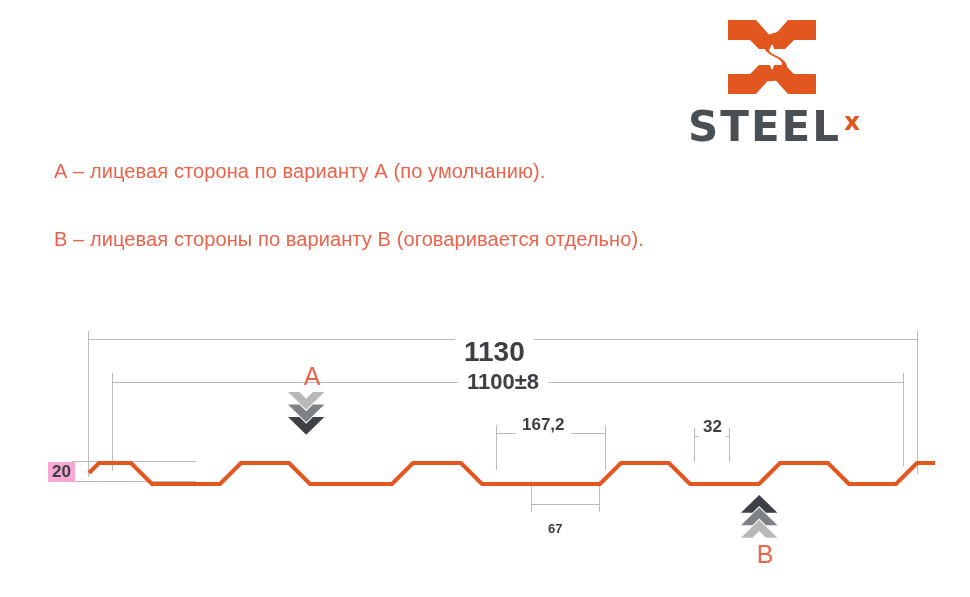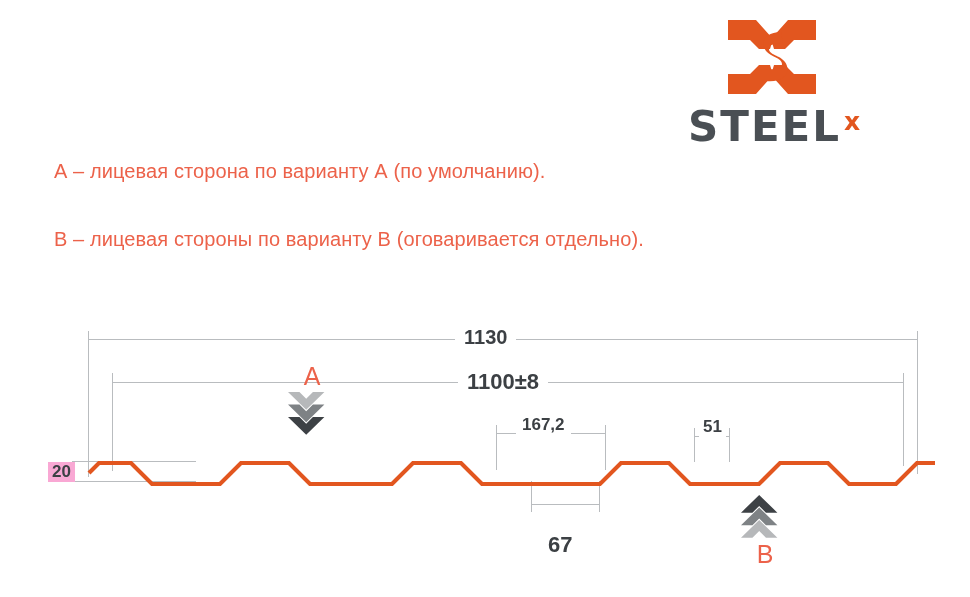--- a/index.html
+++ b/index.html
@@ -83,22 +83,22 @@
 
   .dim-text {
     position: absolute;
     font-family: "Liberation Sans", sans-serif;
     font-weight: bold;
     color: #3c4044;
     white-space: nowrap;
     text-align: center;
   }
   #dim-1130 {
-    left: 455px; top: 326px;
-    font-size: 20px;
+    left: 455px; top: 336px;
+    font-size: 28px;
     background: #ffffff;
     padding: 0 9px;
   }
   #dim-1100 {
     left: 458px; top: 369px;
     font-size: 22px;
     background: #ffffff;
     padding: 0 9px;
   }
   #dim-1375 {
@@ -107,22 +107,22 @@
     background: #ffffff;
     padding: 0 6px;
   }
   #dim-32 {
     left: 699px; top: 417px;
     font-size: 17px;
     background: #ffffff;
     padding: 0 4px;
   }
   #dim-67 {
-    left: 543px; top: 532px;
-    font-size: 22px;
+    left: 543px; top: 521px;
+    font-size: 13px;
     background: #ffffff;
     padding: 0 5px;
   }
   #dim-20 {
     left: 48px; top: 462px;
     font-size: 17px;
     background: #f9a8d4;
     padding: 0 4px;
   }
 
@@ -239,20 +239,20 @@
       <path d="M0,34 L22,34 L35,21 L48,34 L70,34 L35,0 Z" fill="#3d4145" transform="scale(0.52)"></path>
       <path d="M0,34 L22,34 L35,21 L48,34 L70,34 L35,0 Z" fill="#7e8285" transform="translate(0,12.5) scale(0.52)"></path>
       <path d="M0,34 L22,34 L35,21 L48,34 L70,34 L35,0 Z" fill="#b6b8ba" transform="translate(0,25) scale(0.52)"></path>
     </g>
   </svg>
 
   
   <div class="dim-text" id="dim-1130">1130</div>
   <div class="dim-text" id="dim-1100">1100±8</div>
   <div class="dim-text" id="dim-1375">167,2</div>
-  <div class="dim-text" id="dim-32">51</div>
+  <div class="dim-text" id="dim-32">32</div>
   <div class="dim-text" id="dim-67">67</div>
   <div class="dim-text" id="dim-20">20</div>
 
   
   <div class="marker-letter" id="marker-a-letter">А</div>
   <div class="marker-letter" id="marker-b-letter">В</div>
 </div>
 
 </body></html>

